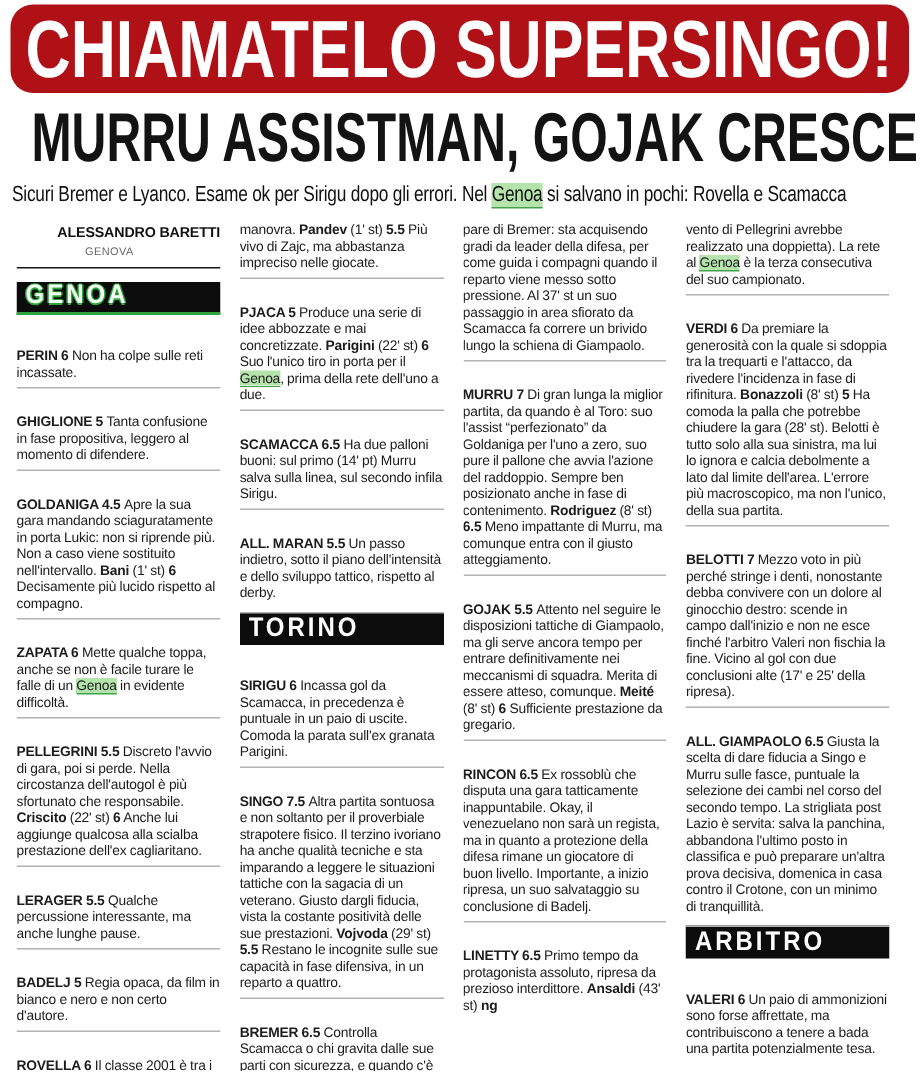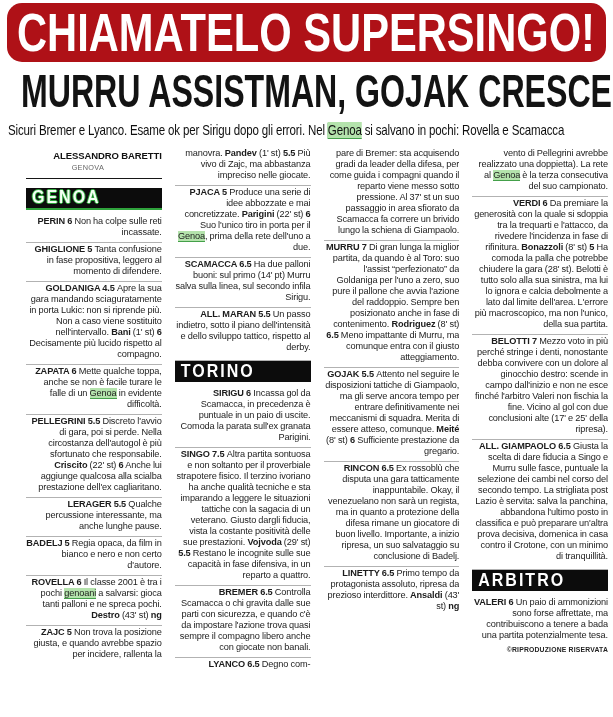--- a/index.html
+++ b/index.html
@@ -19,27 +19,27 @@
   .headline-text{fill:#131313;font-family:"Liberation Sans",sans-serif;font-weight:bold;}
   .standfirst{
     position:absolute;left:8px;top:121px;width:605px;height:21px;overflow:hidden;
     font-weight:normal;font-size:14.5px;line-height:19px;color:#101010;
   }
   .standfirst .inner{
     display:inline-block;white-space:nowrap;transform:scaleX(0.795);
     transform-origin:0 50%;letter-spacing:-0.2px;
   }
   .columns{
-    position:absolute;left:26px;top:148px;width:582px;height:566px;
+    position:absolute;left:11px;top:148px;width:582px;height:566px;
     display:grid;grid-template-columns:1fr 1fr 1fr 1fr;column-gap:13px;
     overflow:hidden;
   }
   .col{overflow:hidden;}
   .block{margin:0;}
-  .block + .block{border-top:1px solid #b2b2b2;margin-top:4px;padding-top:1px;}
+  .block + .block{border-top:1px solid #b2b2b2;margin-top:4px;padding-top:17px;}
   .byline-block{border-bottom:1.6px solid #161616;padding:2px 0 6px 0;margin-bottom:9px;}
   .byline-block + .block{border-top:none;}
   .byline-author{font-size:9.5px;font-weight:bold;text-align:right;line-height:11px;letter-spacing:-0.1px;color:#111;}
   .byline-loc{font-size:7.3px;color:#666;text-align:center;padding-right:12px;margin-top:2px;letter-spacing:0.3px;}
   .th-block{
     background:#0c0c0c;height:21px;line-height:21px;padding-left:6px;
     margin-top:6px;overflow:hidden;
   }
   .block + .th-block{padding-top:0;margin-top:7px;}
   .th-block + .block{border-top:none;margin-top:5px;}
@@ -47,21 +47,21 @@
     color:#ffffff;font-weight:bold;font-size:16px;letter-spacing:2px;
     display:inline-block;transform:scale(1,1.12);transform-origin:0 60%;
   }
   .th-block.genoa{border-bottom:2px solid var(--green,#2fa33c);height:20px;line-height:20px;}
   .th-block.genoa .th-text{
     color:#f4fff4;
     text-shadow:0 0 1px var(--green,#2fa33c),1px 0 0 var(--green,#2fa33c),-1px 0 0 var(--green,#2fa33c),0 1px 0 var(--green,#2fa33c),0 -1px 0 var(--green,#2fa33c);
   }
   .entry{
     font-size:9.2px;line-height:11px;letter-spacing:-0.12px;color:#1c1c1c;
-    text-align:right;word-spacing:-0.2px;
+    text-align:left;word-spacing:-0.2px;
   }
   .entry .b{font-weight:bold;}
   .entry .hl,.standfirst .hl{
     background:var(--hl,#b4e3ac);
     box-shadow:0 1px 0 #44a04a;
   }
   .footer-line{
     border-top:none !important;font-size:6.8px;color:#222;text-align:right;
     margin-top:4px;letter-spacing:0.2px;font-weight:bold;
   }

